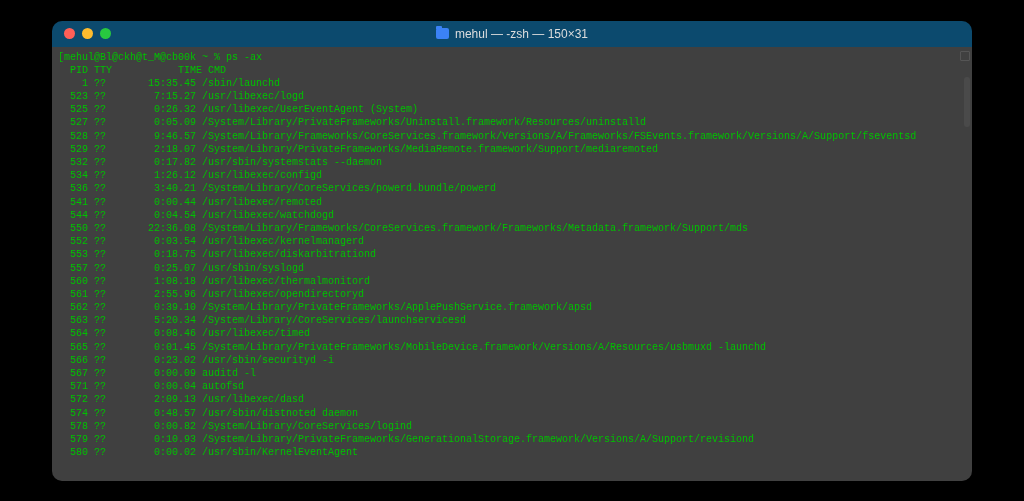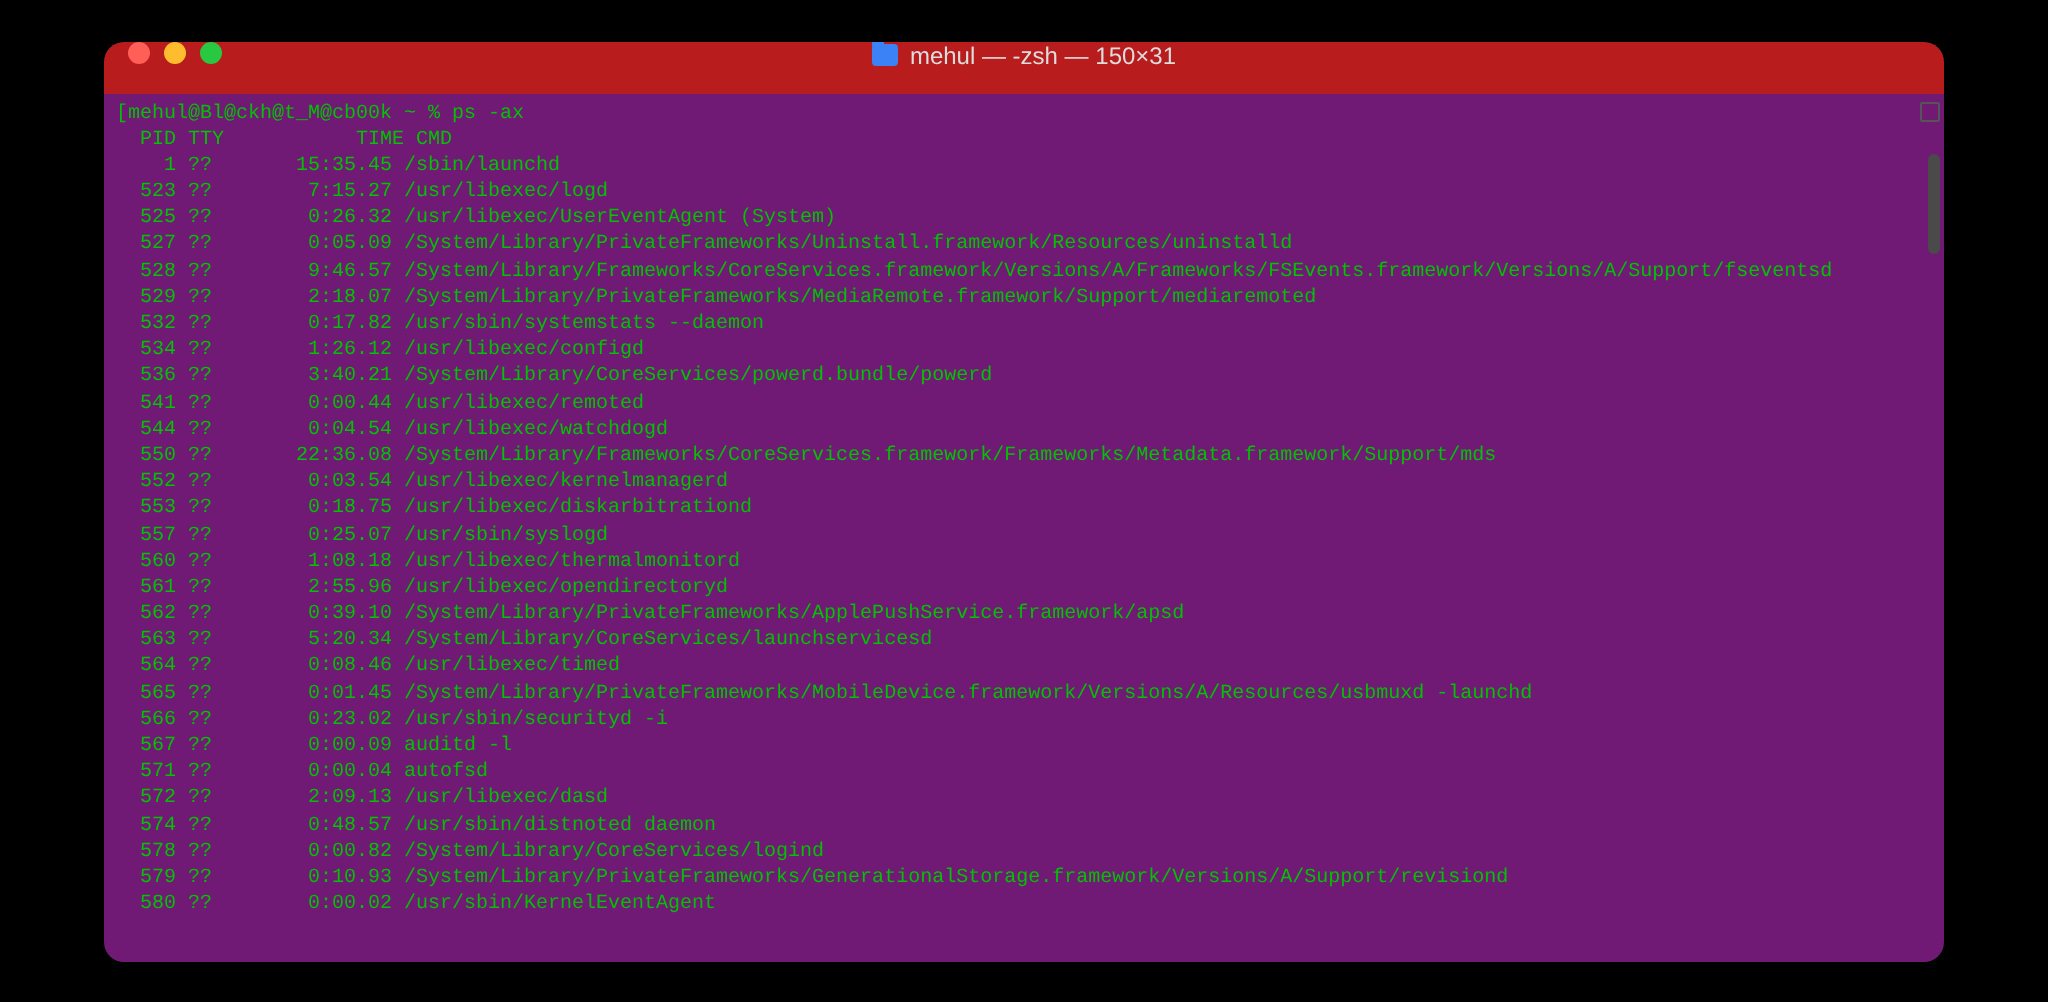--- a/index.html
+++ b/index.html
@@ -18,22 +18,23 @@
       background: #0a0a0a;
       border-radius: 10px;
       overflow: hidden;
       box-shadow: 0 10px 40px rgba(0,0,0,0.6);
       display: flex;
       flex-direction: column;
       position: relative;
     }
     .titlebar {
       height: 26px;
-      background: #b91c1c;
+      background: #0c4a6e;
       display: flex;
+      align-items: center;
       position: relative;
       flex-shrink: 0;
     }
     .traffic-lights {
       display: flex;
       gap: 7px;
       padding-left: 12px;
     }
     .tl {
       width: 11px; height: 11px; border-radius: 50%;
@@ -63,21 +64,21 @@
     .folder-icon::before {
       content: "";
       position: absolute;
       top: -2px; left: 0;
       width: 6px; height: 3px;
       background: #3b82f6;
       border-radius: 1px 1px 0 0;
     }
     .terminal-body {
       flex: 1;
-      background: #701a75;
+      background: #404040;
       padding: 4px 6px;
       overflow: hidden;
       position: relative;
     }
     pre.terminal {
       color: #00c200;
       font-size: 10px;
       line-height: 1.32;
       white-space: pre;
       font-family: Menlo, Monaco, "Courier New", monospace;

